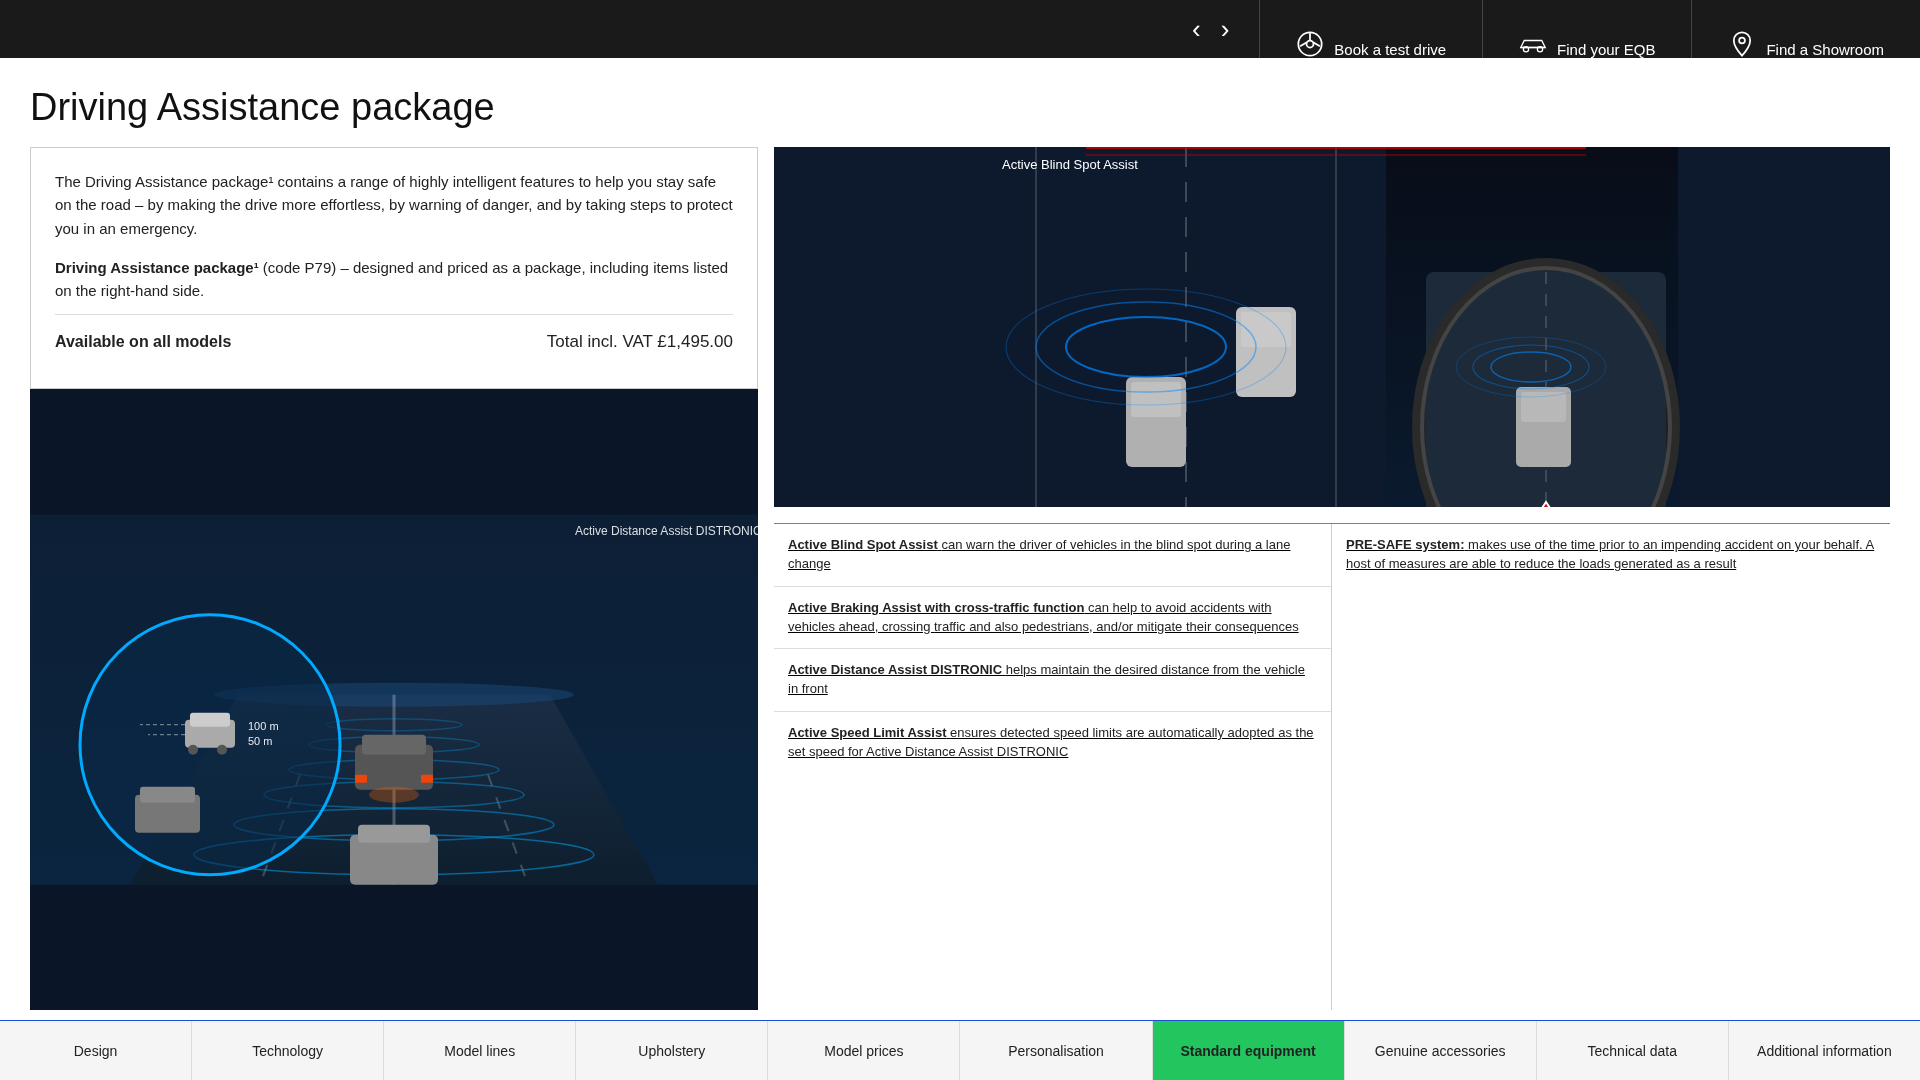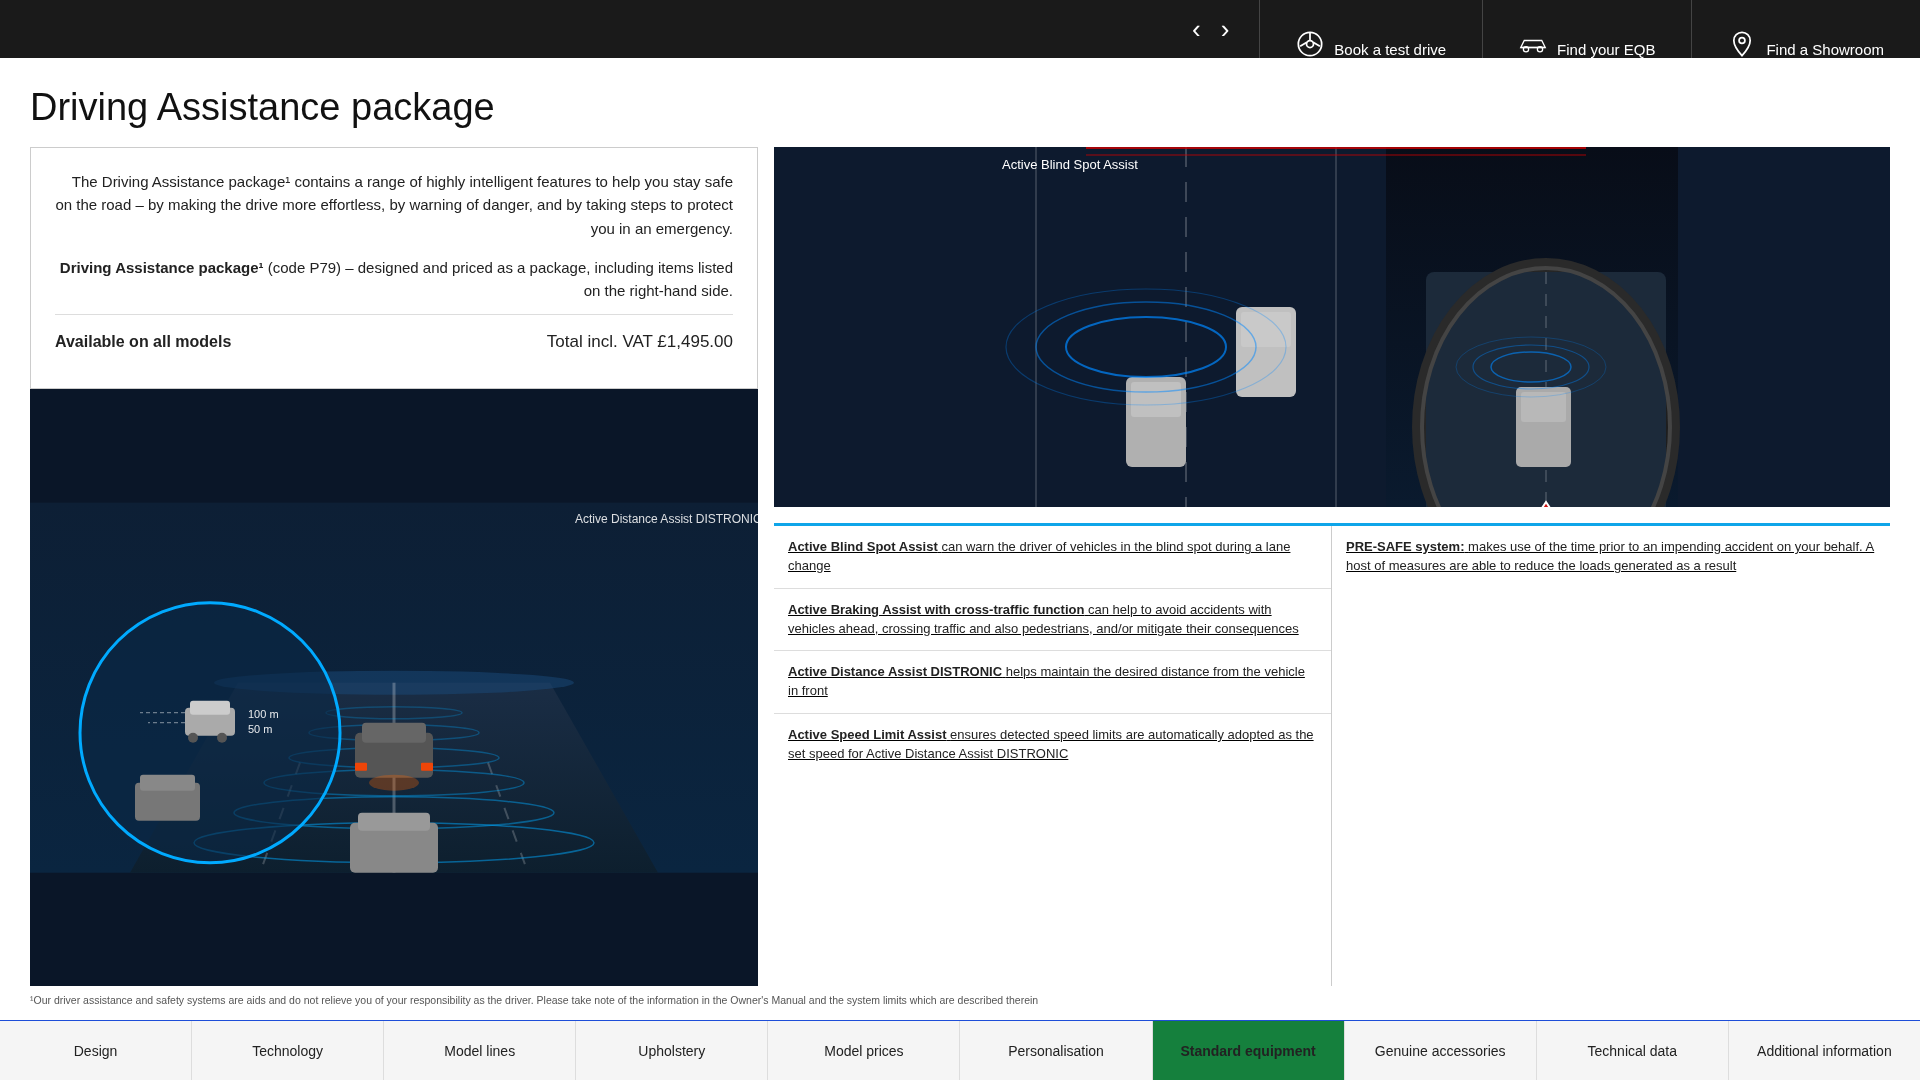--- a/index.html
+++ b/index.html
@@ -69,21 +69,20 @@
       gap: 16px;
       flex: 1;
     }
 
     
     .left-panel {
       width: 728px;
       display: flex;
       flex-direction: column;
       gap: 0;
-      text-align: right;
     }
 
     .description-box {
       border: 1px solid #ccc;
       padding: 22px 24px;
       font-size: 15px;
       color: #222;
       line-height: 1.55;
     }
 
@@ -137,21 +136,21 @@
       height: 360px;
       background: #0d1a2e;
       position: relative;
       overflow: hidden;
     }
 
     
     .features-grid {
       display: grid;
       grid-template-columns: 1fr 1fr;
-      border-top: 3px solid #0ea5e9;
+      border-top: 1px solid #0ea5e9;
       flex: 1;
     }
 
     .feature-left {
       border-right: 1px solid #ccc;
       padding: 0;
     }
 
     .feature-right {
       padding: 0;
@@ -199,21 +198,21 @@
       border-right: 1px solid #ddd;
       text-align: center;
       padding: 0 8px;
     }
 
     .bottom-nav-item:last-child {
       border-right: none;
     }
 
     .bottom-nav-item.active {
-      background: #15803d;
+      background: #22c55e;
       font-weight: bold;
     }
 
     
     .scene-svg {
       width: 100%;
       height: 100%;
     }
   </style>
 </head>
@@ -419,21 +418,20 @@
         <div class="feature-right">
           <div class="feature-item">
             <strong>PRE-SAFE system:</strong>
             <span> makes use of the time prior to an impending accident on your behalf. A host of measures are able to reduce the loads generated as a result</span>
           </div>
         </div>
       </div>
     </div>
   </div>
 
-  <div class="footnote">¹Our driver assistance and safety systems are aids and do not relieve you of your responsibility as the driver. Please take note of the information in the Owner's Manual and the system limits which are described therein</div>
 </div>
 
 <nav class="bottom-nav">
   <div class="bottom-nav-item">
       <span>Design</span>
     </div>
   <div class="bottom-nav-item">
       <span>Technology</span>
     </div>
   <div class="bottom-nav-item">

